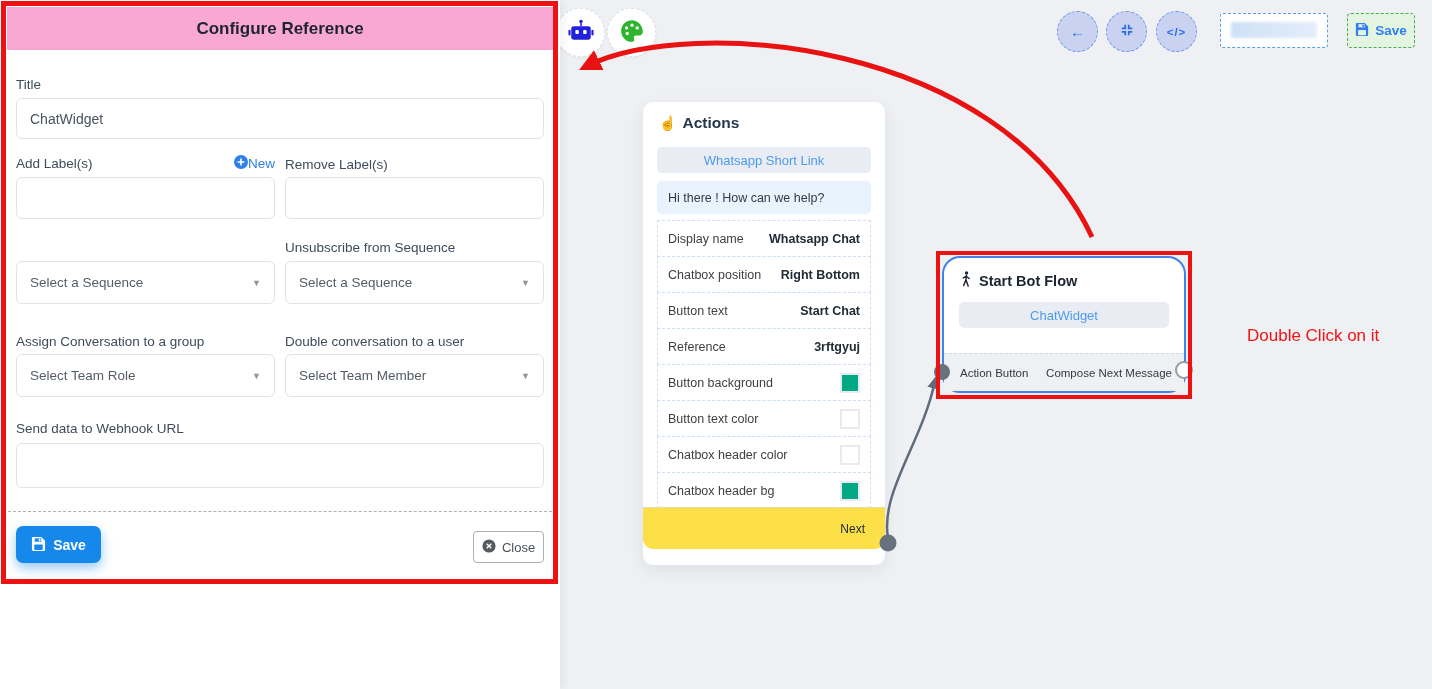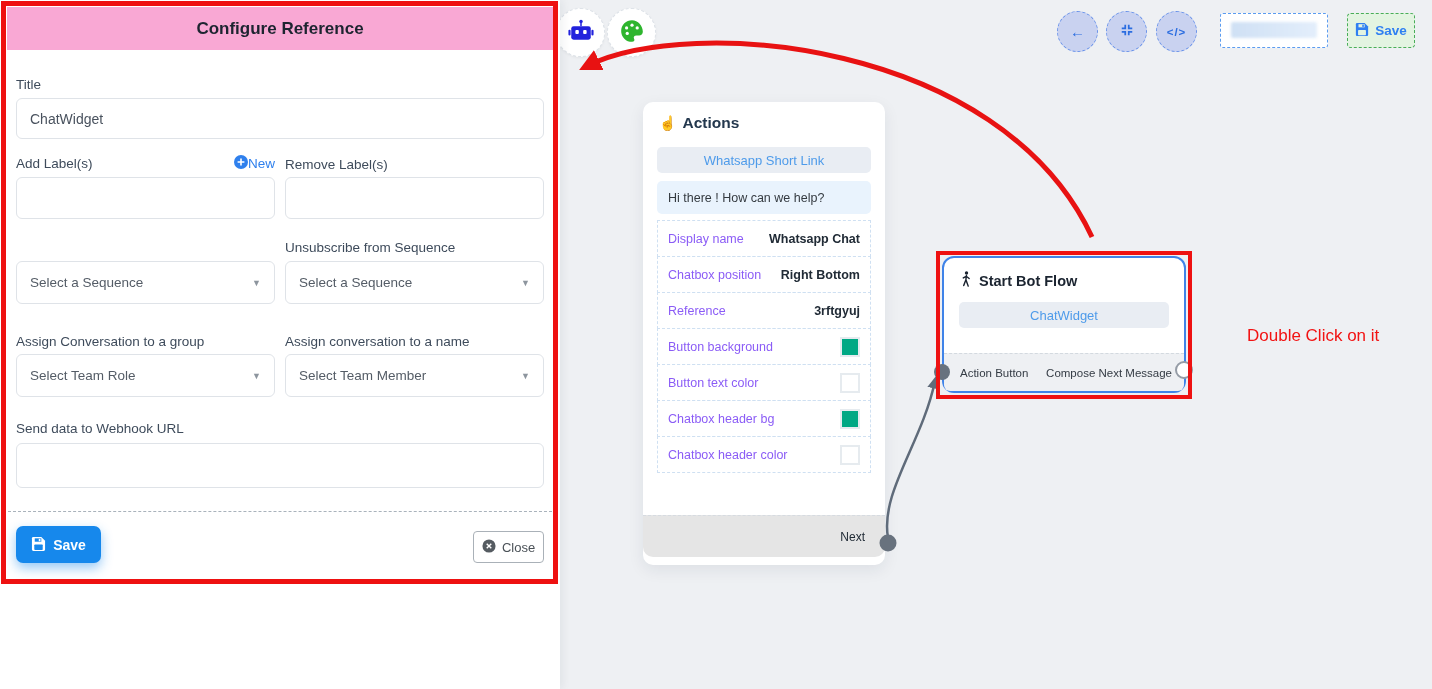--- a/index.html
+++ b/index.html
@@ -34,29 +34,29 @@
   .wires{position:absolute;left:0;top:0;z-index:3;pointer-events:none;}
 
   
   .actions-card{position:absolute;left:643px;top:102px;width:242px;height:463px;background:#fff;border-radius:10px;box-shadow:0 5px 16px rgba(25,39,62,.08);z-index:2;}
   .ac-title{position:absolute;left:16px;top:12px;display:flex;align-items:center;gap:6px;font-size:15.5px;font-weight:bold;color:#24384e;}
   .hand-glyph{font-size:14px;font-weight:normal;}
   .ac-link-btn{position:absolute;left:14px;top:45px;width:214px;height:26px;box-sizing:border-box;background:#e9edf3;border-radius:5px;color:#4e9bea;font-size:13px;display:flex;align-items:center;justify-content:center;cursor:pointer;}
   .ac-msg{position:absolute;left:14px;top:79px;width:214px;height:33px;box-sizing:border-box;background:#e9f3fd;border-radius:5px;color:#343a40;font-size:12.5px;display:flex;align-items:center;padding-left:11px;}
   .ac-rows{position:absolute;left:14px;top:119px;width:214px;}
   .ac-row{box-sizing:border-box;height:37px;border:1px dashed #cfe0f2;margin-top:-1px;display:flex;align-items:center;justify-content:space-between;padding:0 10px;}
-  .ac-row-label{font-size:12.5px;color:#8b5cf6;}
+  .ac-row-label{font-size:12.5px;color:#404040;}
   .ac-row-value{font-size:12.5px;font-weight:bold;color:#212b36;}
   .swatch{width:16px;height:16px;border:2px solid #e6ebef;}
-  .ac-footer{position:absolute;left:0;right:0;bottom:8px;height:41px;background:#e5e5e5;border-top:1px dashed #d6dbe1;border-radius:0 0 10px 10px;}
+  .ac-footer{position:absolute;left:0;right:0;bottom:16px;height:41px;background:#fde047;border-top:1px dashed #d6dbe1;border-radius:0 0 10px 10px;}
   .ac-next{position:absolute;right:20px;top:0;height:41px;display:flex;align-items:center;font-size:12px;color:#212b36;}
 
   
   .node-frame{position:absolute;left:936px;top:251px;width:256px;height:148px;border:4px solid #ee1111;box-sizing:border-box;z-index:5;pointer-events:none;}
-  .flow-node{position:absolute;left:942px;top:256px;width:244px;height:137px;box-sizing:border-box;background:#fff;border:2px solid #3f83e8;border-radius:12px;z-index:4;}
+  .flow-node{position:absolute;left:942px;top:256px;width:244px;height:137px;box-sizing:border-box;background:#fff;border:2px solid #3f83e8;border-radius:18px;z-index:4;}
   .fn-title{position:absolute;left:16px;top:13px;display:flex;align-items:center;gap:7px;font-size:14.5px;font-weight:bold;color:#1b2430;}
   .fn-btn{position:absolute;left:15px;top:44px;right:15px;height:26px;background:#e9edf3;border-radius:5px;color:#4e9bea;font-size:13px;display:flex;align-items:center;justify-content:center;cursor:pointer;}
   .fn-footer{position:absolute;left:0;right:0;bottom:0;height:38px;background:#eef0f3;border-top:1px dashed #d3d9df;border-radius:0 0 6px 6px;display:flex;align-items:center;justify-content:space-between;padding:0 12px 0 16px;box-sizing:border-box;font-size:11.5px;color:#343b44;}
   .port{position:absolute;border-radius:50%;cursor:pointer;}
   .port-in{left:-10px;bottom:11px;width:16px;height:16px;background:#68727e;}
   .port-out{right:-9px;bottom:12px;width:14px;height:14px;background:#fff;border:2px solid #959ca6;box-sizing:content-box;}
 
   .dbl-click{position:absolute;left:1204px;top:326px;font-size:17px;color:#f21313;z-index:5;margin-left:43px;}
 </style>
 </head>
@@ -141,38 +141,42 @@
     <div class="ac-rows">
       <div class="ac-row">
         <span class="ac-row-label">Display name</span>
         <span class="ac-row-value">Whatsapp Chat</span>
       </div>
       <div class="ac-row">
         <span class="ac-row-label">Chatbox position</span>
         <span class="ac-row-value">Right Bottom</span>
       </div>
       <div class="ac-row">
+        <span class="ac-row-label">Button text</span>
+        <span class="ac-row-value">Start Chat</span>
+      </div>
+      <div class="ac-row">
         <span class="ac-row-label">Reference</span>
         <span class="ac-row-value">3rftgyuj</span>
       </div>
       <div class="ac-row">
         <span class="ac-row-label">Button background</span>
         <span class="swatch" style="background-color: rgb(0, 168, 132);"></span>
       </div>
       <div class="ac-row">
         <span class="ac-row-label">Button text color</span>
         <span class="swatch" style="background-color: rgb(255, 255, 255);"></span>
       </div>
       <div class="ac-row">
+        <span class="ac-row-label">Chatbox header color</span>
+        <span class="swatch" style="background-color: rgb(255, 255, 255);"></span>
+      </div>
+      <div class="ac-row">
         <span class="ac-row-label">Chatbox header bg</span>
         <span class="swatch" style="background-color: rgb(0, 168, 132);"></span>
-      </div>
-      <div class="ac-row">
-        <span class="ac-row-label">Chatbox header color</span>
-        <span class="swatch" style="background-color: rgb(255, 255, 255);"></span>
       </div>
     </div>
     <div class="ac-footer">
       <span class="ac-next">Next</span>
     </div>
   </div>
 
   <div class="flow-node">
     <div class="fn-title">
       <span>
@@ -221,21 +225,21 @@
     <div class="f-select" style="left:16px;top:261px;width:259px;height:43px;">
       <span>Select a Sequence</span>
       <span class="caret">▼</span>
     </div>
     <div class="f-select" style="left:285px;top:261px;width:259px;height:43px;">
       <span>Select a Sequence</span>
       <span class="caret">▼</span>
     </div>
 
     <span class="f-label" style="left:16px;top:334px;">Assign Conversation to a group</span>
-    <span class="f-label" style="left:285px;top:334px;">Assign conversation to a name</span>
+    <span class="f-label" style="left:285px;top:334px;">Double conversation to a user</span>
     <div class="f-select" style="left:16px;top:354px;width:259px;height:43px;">
       <span>Select Team Role</span>
       <span class="caret">▼</span>
     </div>
     <div class="f-select" style="left:285px;top:354px;width:259px;height:43px;">
       <span>Select Team Member</span>
       <span class="caret">▼</span>
     </div>
 
     <span class="f-label" style="left:16px;top:421px;">Send data to Webhook URL</span>

